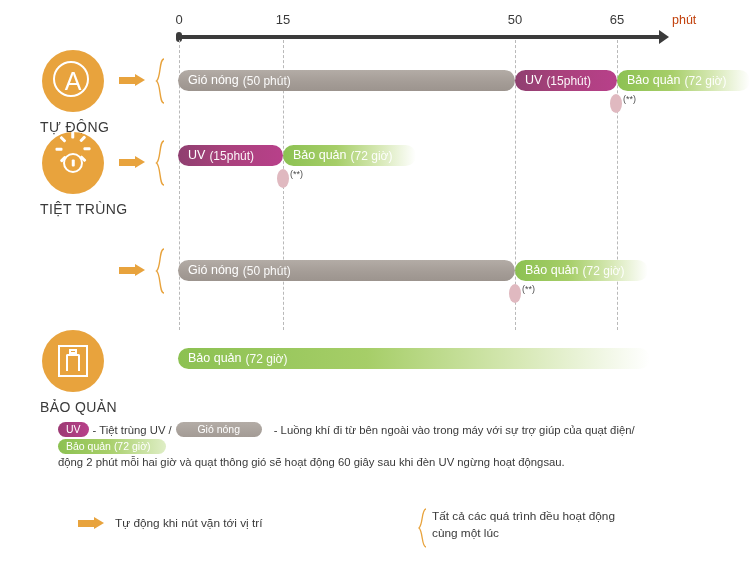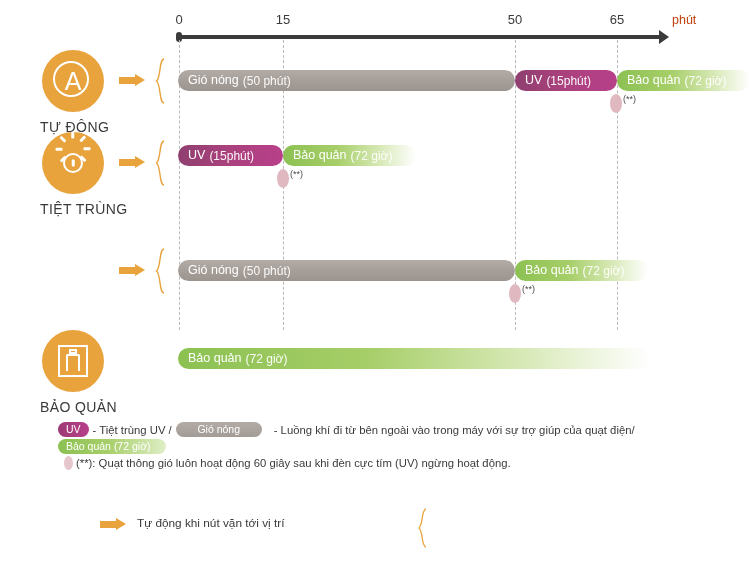--- a/index.html
+++ b/index.html
@@ -314,24 +314,24 @@
     width: 9px; height: 14px;
     background: #e6c6cc;
     border-radius: 50% / 50%;
     margin: 1px 3px 0 6px;
     flex: 0 0 auto;
   }
 
   
   .footer-left {
     position: absolute;
-    left: 68px;
+    left: 46px;
     top: 516px;
     display: flex;
-    align-items: flex-end;
+    align-items: center;
     padding-left: 32px;
   }
   .footer-left .f-arrow {
     position: relative;
     width: 27px; height: 12px;
     margin-right: 10px;
   }
   .footer-text {
     font-size: 11.8px;
     color: #3a3a3a;
@@ -485,36 +485,37 @@
       <span class="chip chip-uv">UV</span>
       <span class="lg-txt">- Tiệt trùng UV /</span>
       <span class="chip chip-hot">Gió nóng</span>
       <span class="lg-txt legend-cont" style="margin-left:12px">-  Luồng khí đi từ bên ngoài vào trong máy với sự trợ giúp của quạt điện/</span>
     </div>
 
     <div class="legend-row">
       <span class="chip chip-keep">Bảo quản (72 giờ)</span>
     </div>
 
-
-    <div class="legend-note">
-      <span class="dotm"></span>
-      <span>(**): Quạt thông gió luôn hoạt động 60 giây sau khi đèn cực tím (UV) ngừng hoạt động.</span>
-    </div>
+    <div>động 2 phút mỗi hai giờ và quạt thông gió sẽ hoạt động 60 giây sau khi đèn UV ngừng hoạt độngsau.</div>
+
   </div>
 
   <div class="footer-left">
     <div class="f-arrow row-arrow" style="position:relative;left:0;top:0">
       <div class="shaft"></div>
         <div class="head"></div>
     </div>
     <span class="footer-text">Tự động khi nút vặn tới vị trí</span>
   </div>
 
   <div class="footer-right">
     <div class="fbrace">
       <svg width="10" height="40" viewBox="0 0 10 40">
           <path d="M8 1 C3.5 1 5 17 1 20 C5 23 3.5 39 8 39" fill="none" stroke="#e8a33d" stroke-width="1.3"></path>
         </svg>
     </div>
+    <div class="f-lines">
+      <div>Tất cả các quá trình đều hoạt động</div>
+      <div>cùng một lúc</div>
+    </div>
   </div>
 
 </div>
 
 </body></html>

